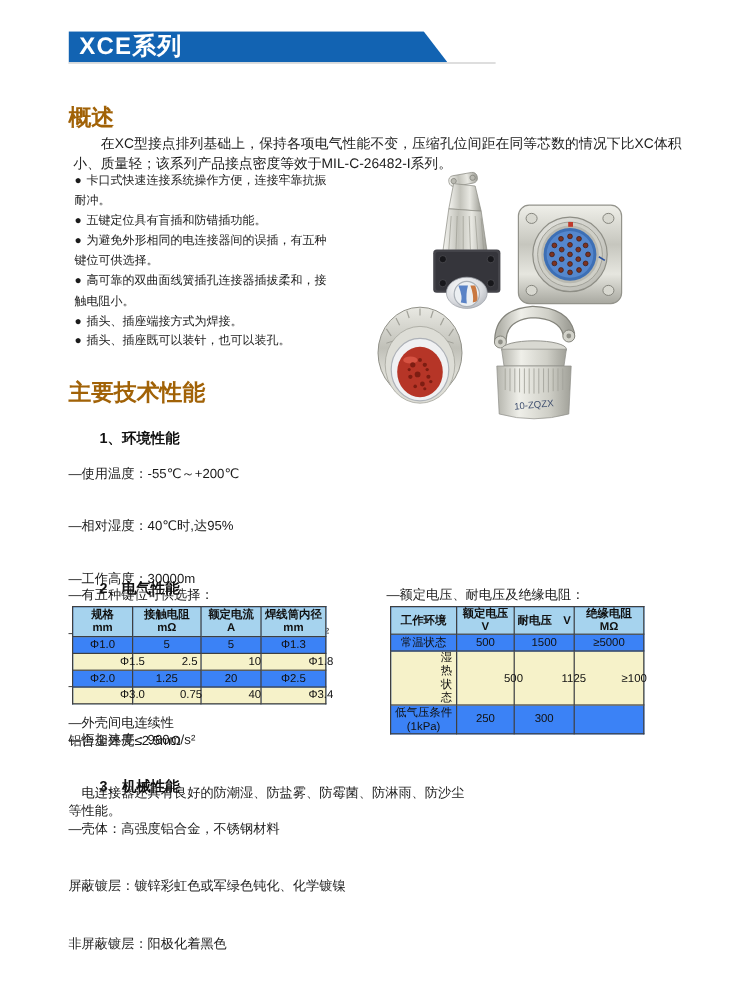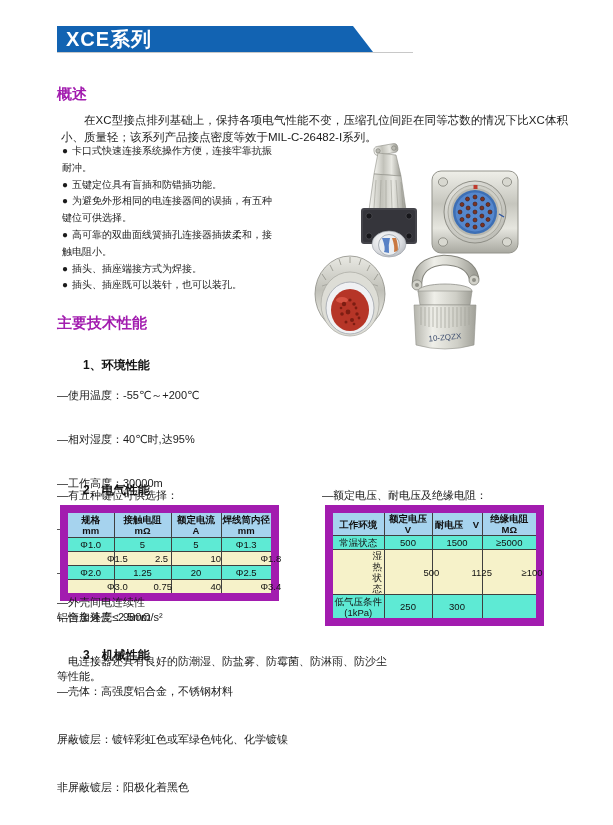--- a/index.html
+++ b/index.html
@@ -6,21 +6,21 @@
   .page{position:relative;width:613px;height:825px;background:#ffffff;overflow:hidden;
         font-family:"Liberation Sans","DejaVu Sans",sans-serif;color:#1b1b1b;}
 
   
   .header-bar{position:absolute;left:57px;top:26px;width:316px;height:26px;background:#1263b2;
               clip-path:polygon(0 0,296px 0,316px 100%,0 100%);}
   .header-bar .series-title{display:block;color:#ffffff;font-weight:bold;font-size:20px;
               line-height:26px;padding-left:9px;letter-spacing:1px;}
   .header-underline{position:absolute;left:57px;top:52px;width:356px;height:1px;background:#c8c8c8;}
 
-  .h-blue{position:absolute;margin:0;color:#a21caf;font-weight:bold;font-size:15px;}
+  .h-blue{position:absolute;margin:0;color:#a16207;font-weight:bold;font-size:19px;}
   #overview-heading{left:57px;top:85px;}
   #perf-heading{left:57px;top:314px;}
 
   .para{position:absolute;left:57px;top:108px;width:507px;margin:4px;font-size:11.5px;
         line-height:16.5px;text-indent:2em;text-align:justify;}
 
   .bullets{position:absolute;left:62px;top:143px;width:212px;font-size:10px;line-height:16.8px;}
   .bullet{margin:0;}
   .bullet .dot{margin-right:4px;}
 
@@ -32,21 +32,21 @@
   .linelist{position:absolute;font-size:11px;white-space:pre-wrap;}
   #env-list{left:57px;top:358px;width:330px;line-height:14.8px;}
   #mech-list{left:57px;top:651px;width:340px;line-height:16px;}
 
   .tlabel{position:absolute;margin:0;font-size:11px;}
   #t1-label{left:57px;top:488px;}
   #t2-label{left:322px;top:488px;}
   #continuity-label{left:57px;top:595px;}
   #continuity-value{left:57px;top:610px;}
 
-  table{border-collapse:collapse;position:absolute;background:#5eead4;border:8px solid #a21caf;table-layout:fixed;}
+  table{border-collapse:collapse;position:absolute;background:#3b82f6;border:1px solid #a21caf;table-layout:fixed;}
   td{border:1px solid #3f3f3f;font-size:9.5px;text-align:center;padding:0 1px;
      white-space:pre-line;line-height:11px;color:#111111;vertical-align:middle;}
   #table1{left:60px;top:505px;width:211px;}
   #table2{left:325px;top:505px;width:211px;}
   tr.th-row td{background:#a6d3ee;font-weight:bold;height:24px;}
   #table2 tr.th-row td{height:15px;}
   tr.data td{height:13px;}
   #table2 tr.tall td{height:23px;}
   tr.alt td{background:#f6f2c9;padding-left:39px;}
 

